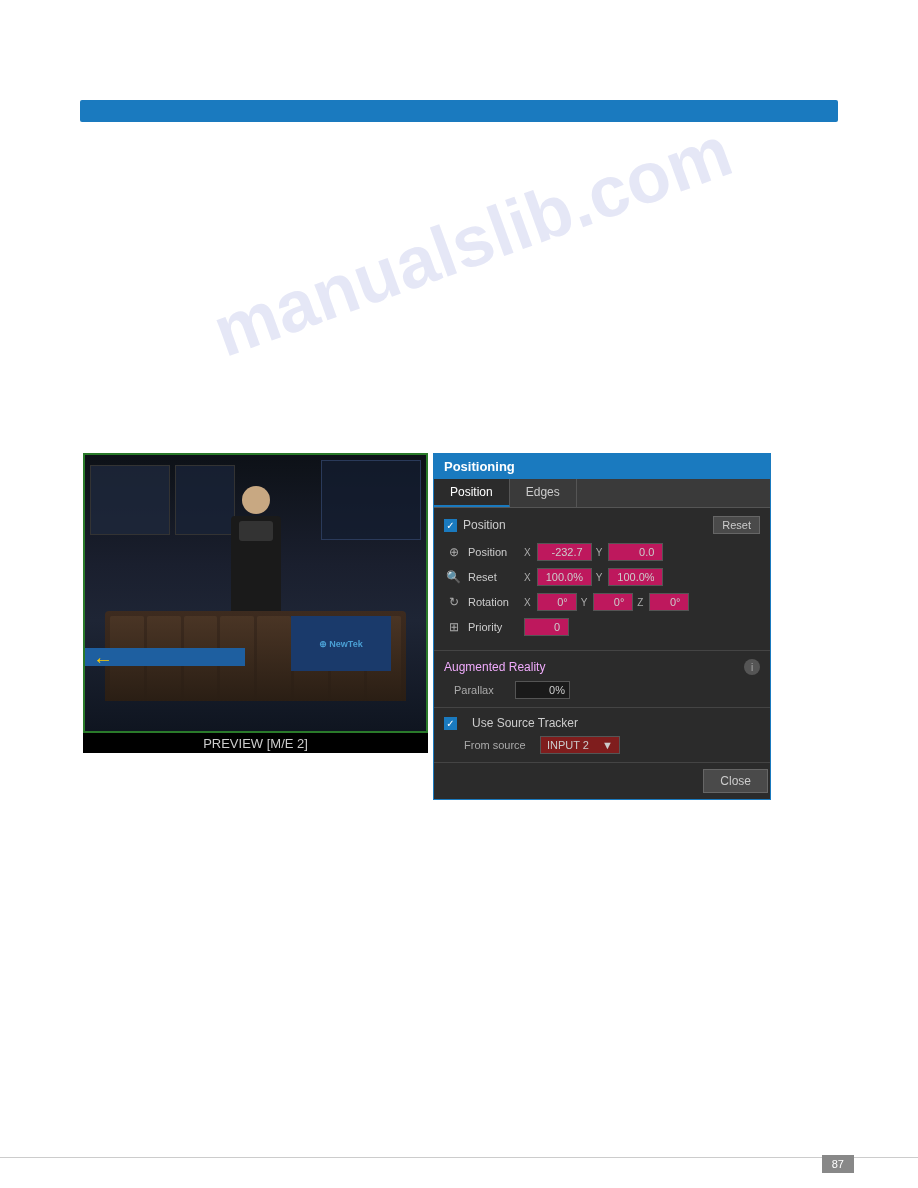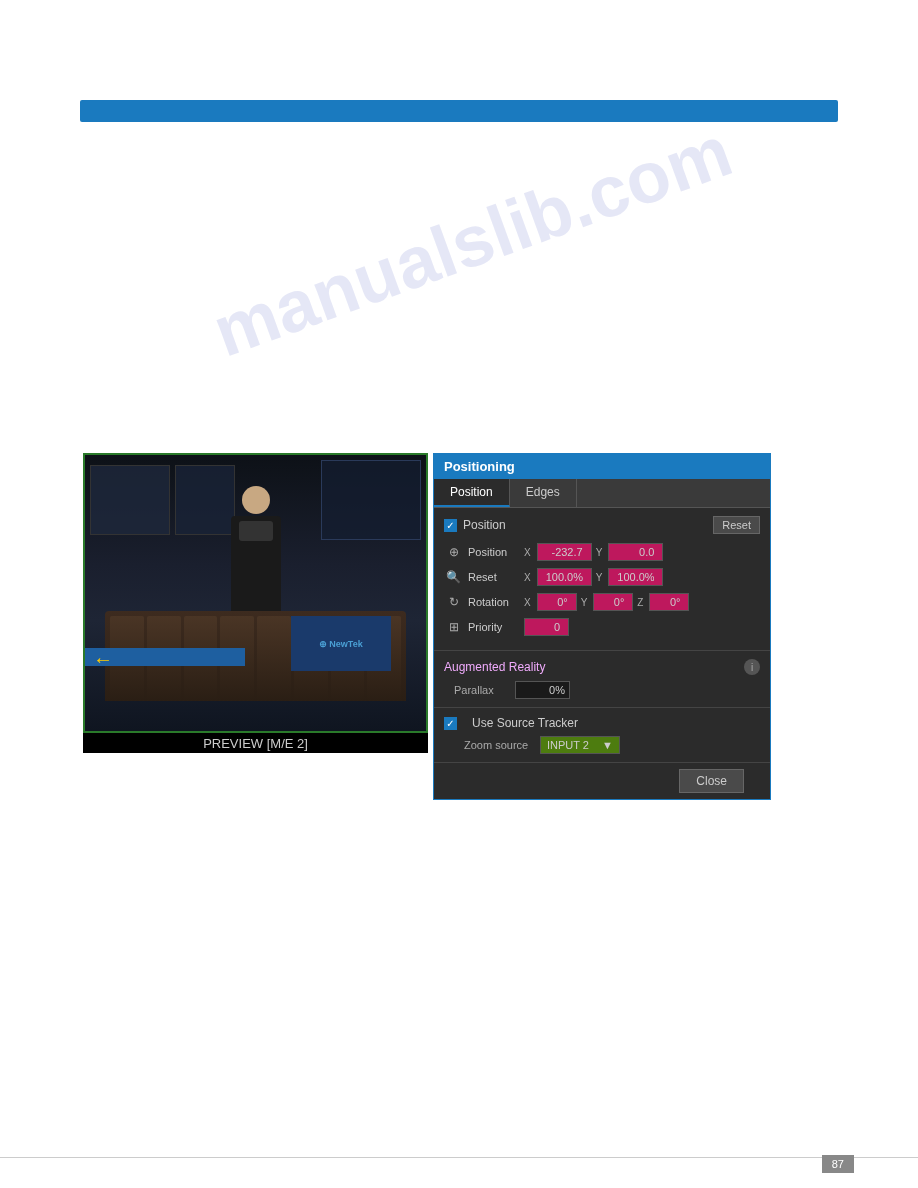--- a/index.html
+++ b/index.html
@@ -364,35 +364,35 @@
       padding-left: 20px;
     }
 
     .from-source-label {
       color: #aaaaaa;
       font-size: 11px;
       width: 70px;
     }
 
     .source-select {
-      background: #4d7c0f;
+      background: #7f1d1d;
       border: 1px solid #555;
       color: #cccccc;
       font-size: 11px;
       padding: 2px 6px;
       width: 80px;
       display: flex;
       align-items: center;
       justify-content: space-between;
       cursor: pointer;
     }
 
     
     .panel-footer {
-      padding: 6px 26px;
+      padding: 6px 2px;
       display: flex;
       justify-content: flex-end;
       background: #2b2b2b;
     }
 
     .close-btn {
       background: #4a4a4a;
       border: 1px solid #666;
       color: #cccccc;
       font-size: 12px;
@@ -539,21 +539,21 @@
       <input class="param-input parallax-input" type="text" value="0%" style="">
     </div>
   </div>
 
   <div class="tracker-section">
     <div class="tracker-row">
       <div class="checkbox-blue">✓</div>
       <span style="color:#cccccc;font-size:12px;margin-left:9px;">Use Source Tracker</span>
     </div>
     <div class="from-source-row">
-      <span class="from-source-label">Zoom source</span>
+      <span class="from-source-label">From source</span>
       <div class="source-select">
         <span>INPUT  2</span>
         <span>▼</span>
       </div>
     </div>
   </div>
 
   <div class="panel-footer">
     <button class="close-btn">Close</button>
   </div>

